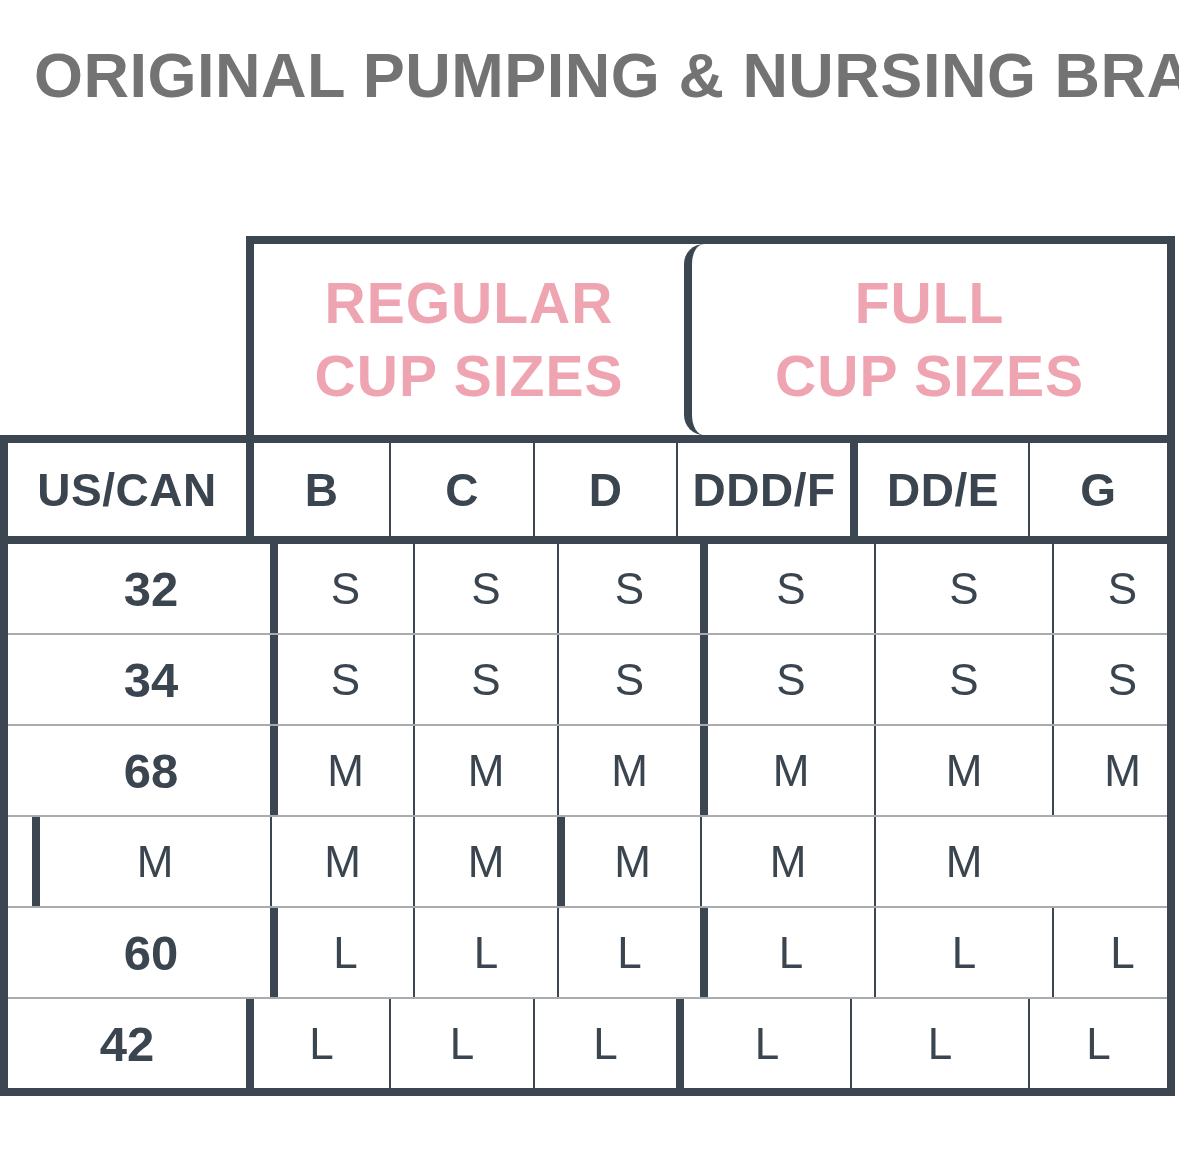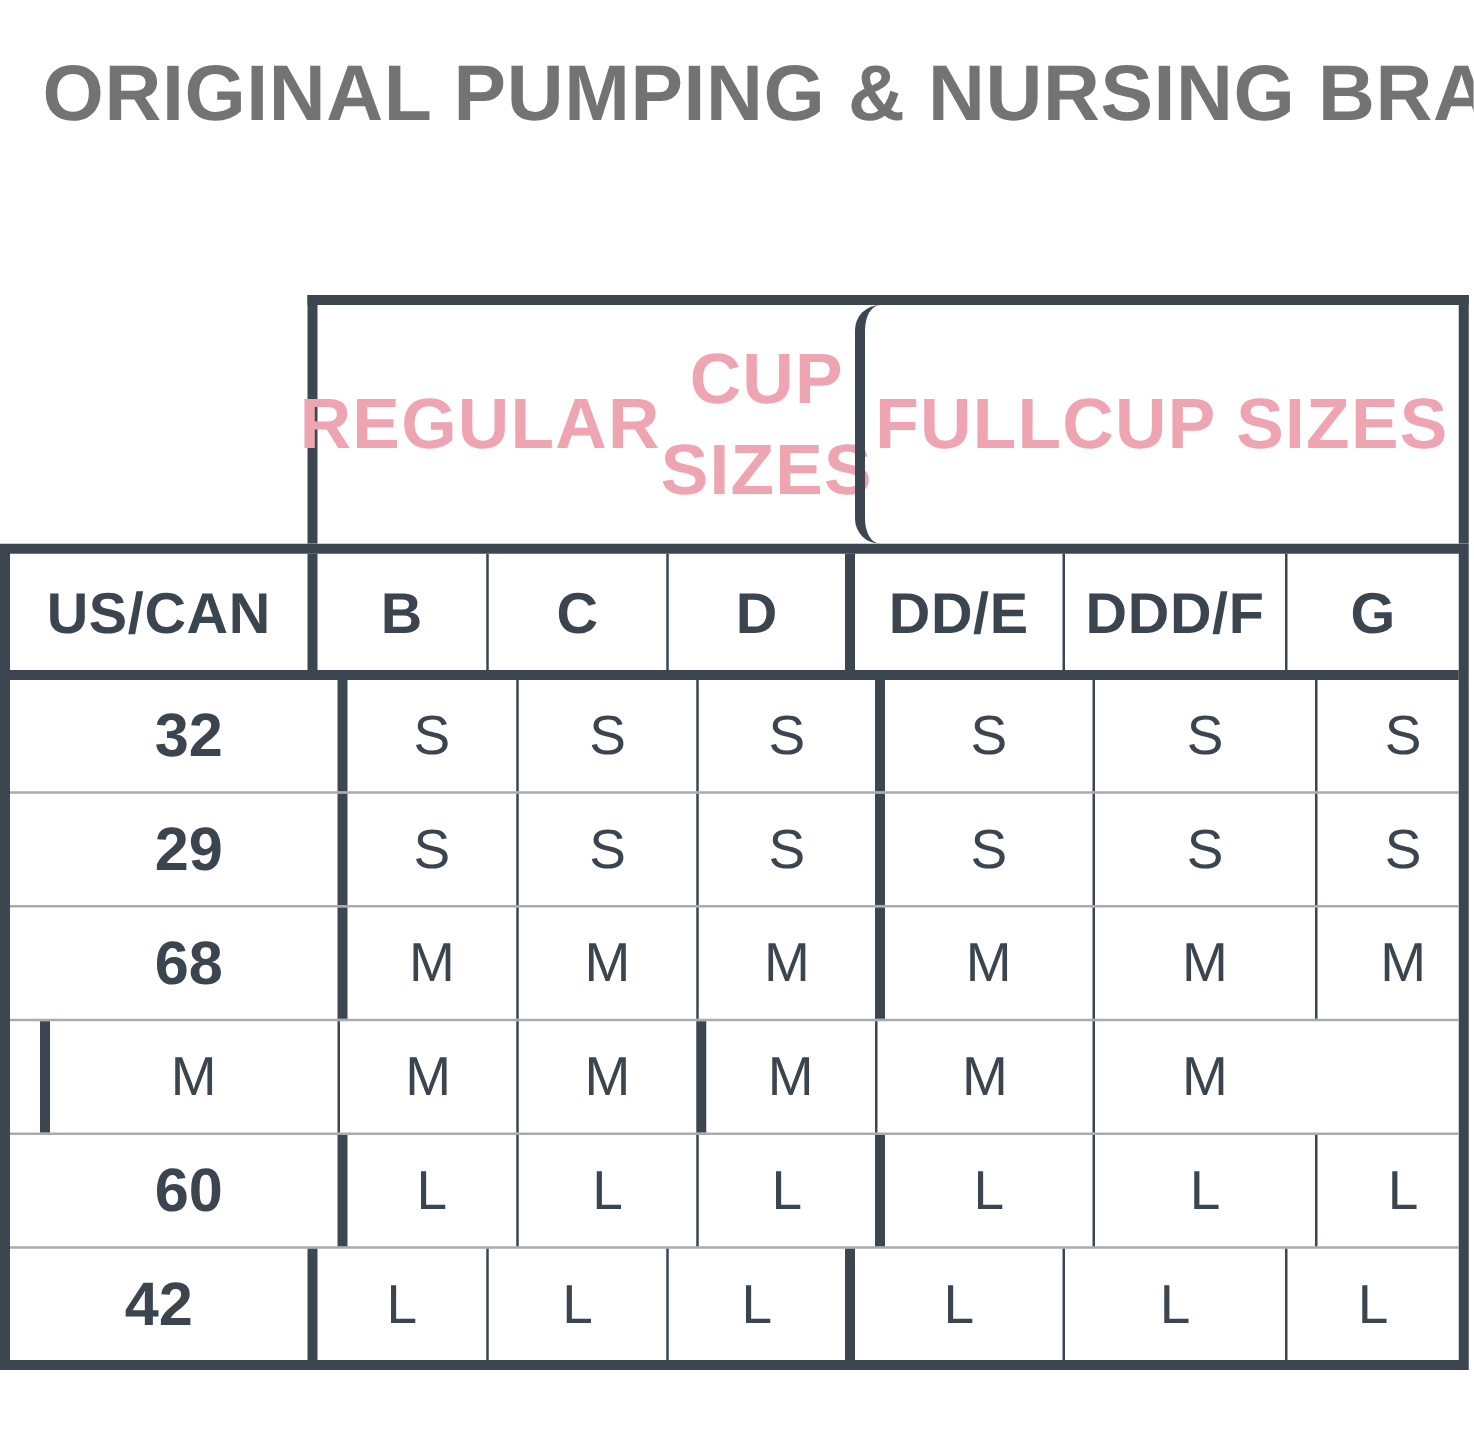--- a/index.html
+++ b/index.html
@@ -30,21 +30,21 @@
     margin: 129px 0 0 246px;
     width: 929px;
     height: 199px;
     border: 8px solid #3b4650;
     border-bottom: none;
     display: flex;
   }
   .group-cell {
     box-sizing: border-box;
     display: flex;
-    flex-direction: row;
+    flex-direction: column;
     align-items: center;
     justify-content: center;
     color: #efa5b1;
     font-weight: 700;
     font-size: 57px;
     line-height: 1.28;
     letter-spacing: 1px;
     text-align: center;
   }
   .group-cell.regular { width: 430px; }
@@ -98,37 +98,37 @@
     </div>
   </div>
 
   <div class="size-table">
 
     <div class="t-row header-row">
       <div class="t-cell col-head">US/CAN</div>
       <div class="t-cell col-head thick">B</div>
       <div class="t-cell col-head thin">C</div>
       <div class="t-cell col-head thin">D</div>
+      <div class="t-cell col-head thin">DDD/F</div>
       <div class="t-cell col-head thick">DD/E</div>
-      <div class="t-cell col-head thin">DDD/F</div>
       <div class="t-cell col-head thin">G</div>
     </div>
 
     <div class="t-row data-row sep">
       <div class="t-cell band">32</div>
       <div class="t-cell val thick">S</div>
       <div class="t-cell val thin">S</div>
       <div class="t-cell val thin">S</div>
       <div class="t-cell val thick">S</div>
       <div class="t-cell val thin">S</div>
       <div class="t-cell val thin">S</div>
     </div>
 
     <div class="t-row data-row sep">
-      <div class="t-cell band">29</div>
+      <div class="t-cell band">34</div>
       <div class="t-cell val thick">S</div>
       <div class="t-cell val thin">S</div>
       <div class="t-cell val thin">S</div>
       <div class="t-cell val thick">S</div>
       <div class="t-cell val thin">S</div>
       <div class="t-cell val thin">S</div>
     </div>
 
     <div class="t-row data-row sep">
       <div class="t-cell band">68</div>

